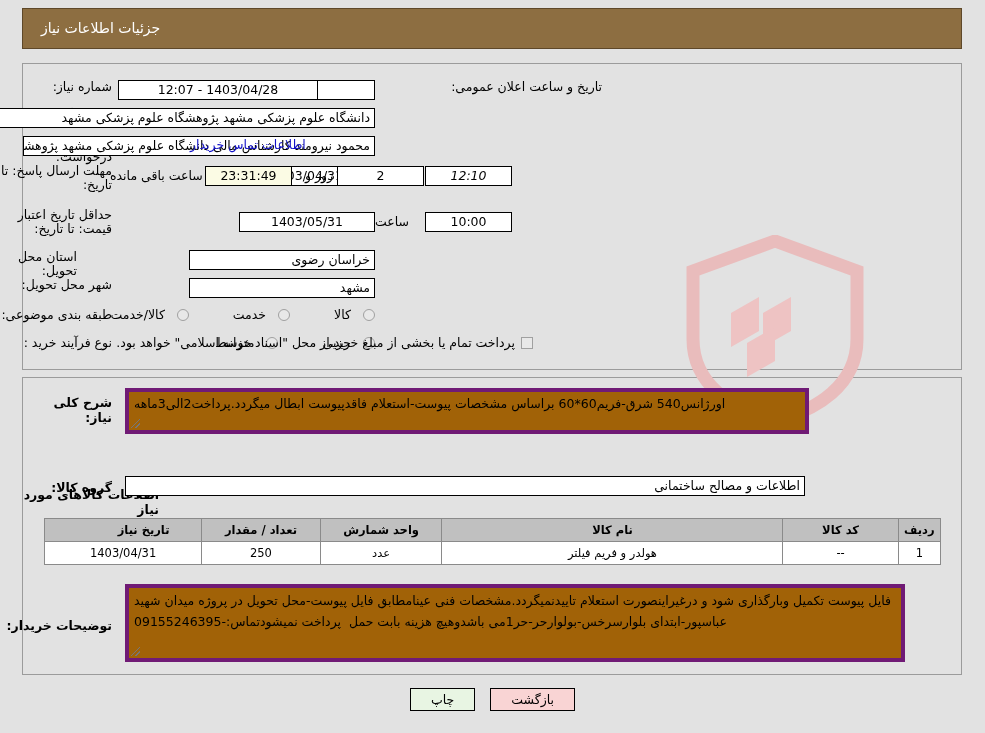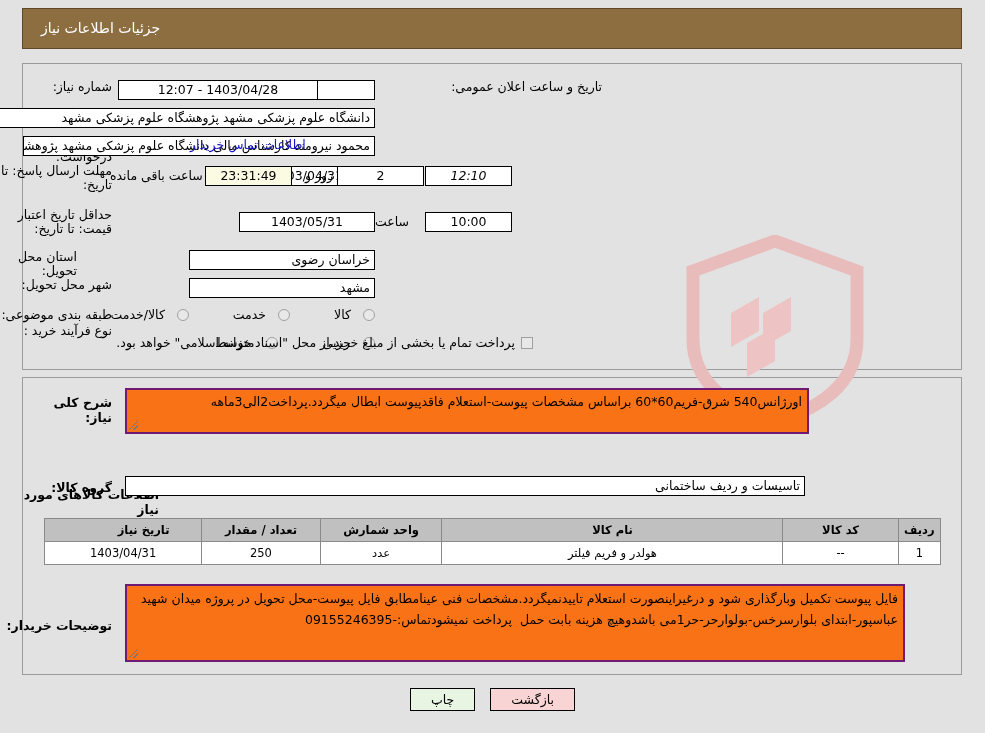--- a/index.html
+++ b/index.html
@@ -127,27 +127,27 @@
   .chk {
     width: 12px; height: 12px;
     border: 1px solid #a0a0a0;
     background: #e8e8e8;
     box-sizing: border-box;
     display: inline-block;
   }
 
   
   .ta {
-    background: #f97316;
-    border: 2px solid #701a75;
+    background: #a16207;
+    border: 4px solid #701a75;
     box-sizing: border-box;
     font-size: 12.5px;
     line-height: 19px;
     padding: 2px 5px;
-    text-align: right;
+    text-align: left;
     direction: rtl;
     overflow: hidden;
     position: relative;
     white-space: pre-wrap;
     color: #000;
   }
   .ta::after {
     content: "";
     position: absolute;
     left: 2px; bottom: 2px;
@@ -297,21 +297,21 @@
   <span class="radio-wrap">
     <span class="radio"></span>
     <span class="radio-lbl">خدمت</span>
   </span>
   <span class="radio-wrap">
     <span class="radio"></span>
     <span class="radio-lbl">کالا/خدمت</span>
   </span>
 </div>
 
-<div class="frow" style="right:873px; top:324px; z-index:5;">
+<div class="frow" style="right:873px; top:336px; z-index:5;">
   <span class="flabel">نوع فرآیند خرید :</span>
 </div>
 <div style="position:absolute; right:610px; top:335px; display:flex; align-items:center; gap:44px; z-index:5;">
   <span class="radio-wrap">
     <span class="radio"></span>
     <span class="radio-lbl">جزیی</span>
   </span>
   <span class="radio-wrap">
     <span class="radio"></span>
     <span class="radio-lbl">متوسط</span>
@@ -323,21 +323,21 @@
 </div>
 
 <div class="panel" id="panel-desc"></div>
 
 <div class="section-title" style="right:873px; top:395px; z-index:5;margin-left:48px;">شرح کلی نیاز:</div>
 <div class="ta" style="position:absolute; right:176px; top:388px; width:684px; height:46px; z-index:5;">اورژانس540 شرق-فریم60*60 براساس مشخصات پیوست-استعلام فاقدپیوست ابطال میگردد.پرداخت2الی3ماهه</div>
 
 <div class="section-title" style="right:826px; top:468px; z-index:5;margin-top:19px;">اطلاعات کالاهای مورد نیاز</div>
 
 <div class="section-title" style="right:873px; top:480px; z-index:5;">گروه کالا:</div>
-<div class="fbox rtltxt" style="position:absolute; right:180px; top:476px; width:680px; z-index:5;">تاسیسات و ردیف ساختمانی</div>
+<div class="fbox rtltxt" style="position:absolute; right:180px; top:476px; width:680px; z-index:5;">اطلاعات و مصالح ساختمانی</div>
 
 <table id="goods-table">
   <thead>
     <tr>
       <th style="width:36px;">ردیف</th>
       <th style="width:120px;">کد کالا</th>
       <th style="width:375px;">نام کالا</th>
       <th style="width:124px;">واحد شمارش</th>
       <th style="width:122px;">تعداد / مقدار</th>
       <th style="width:120px;padding-left:44px;">تاریخ نیاز</th>

